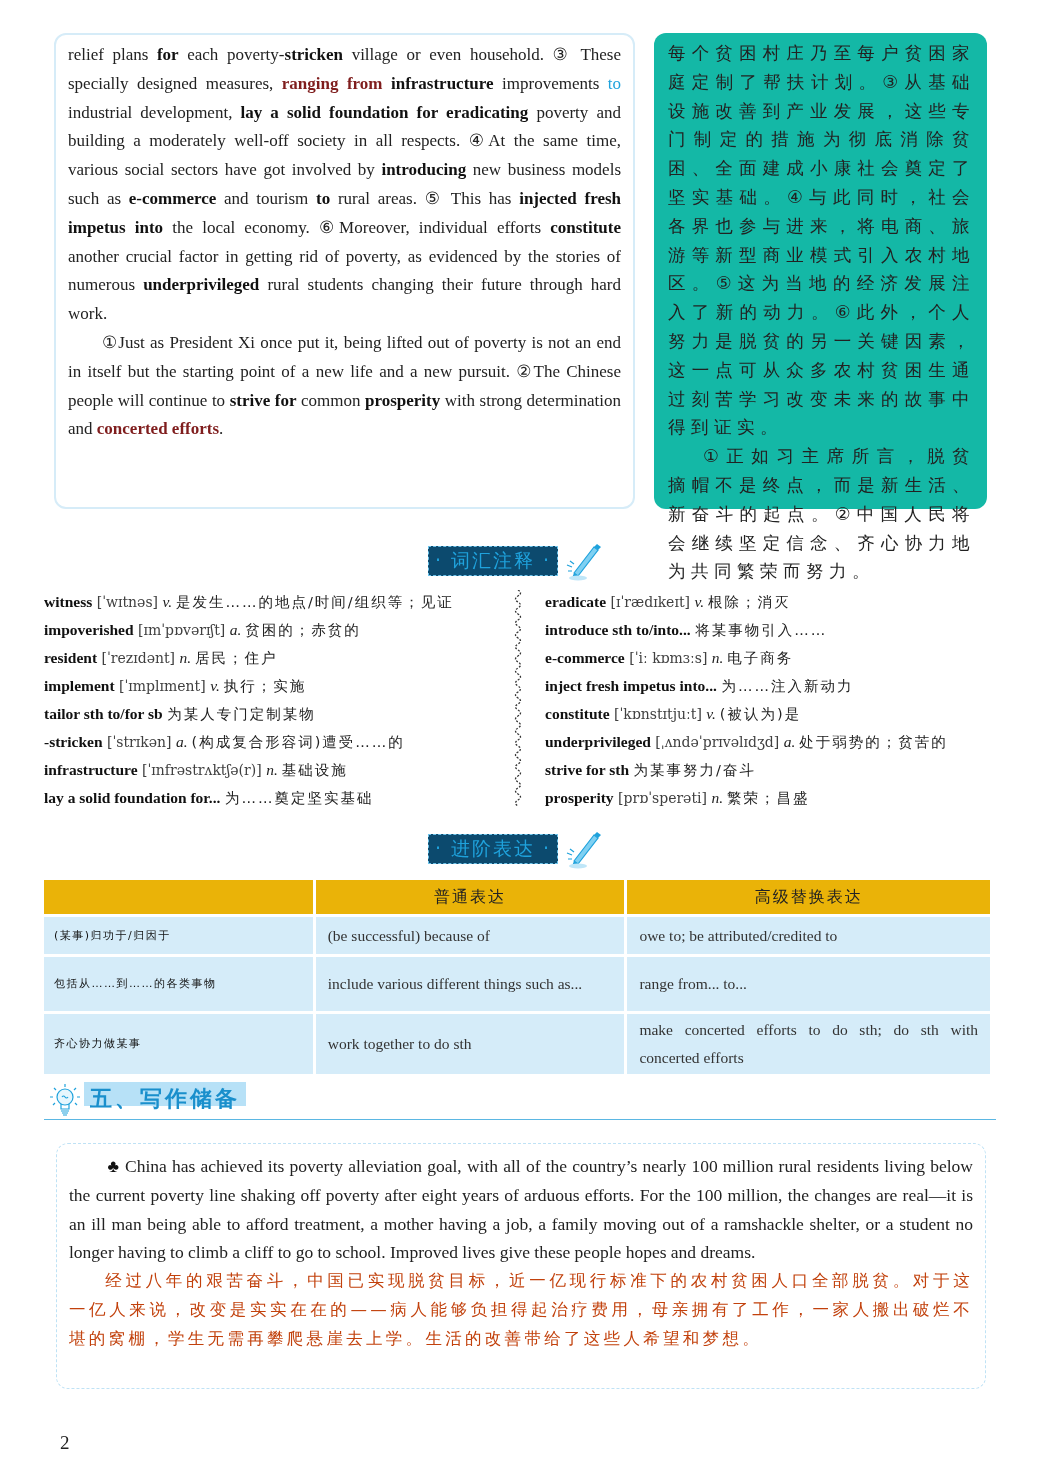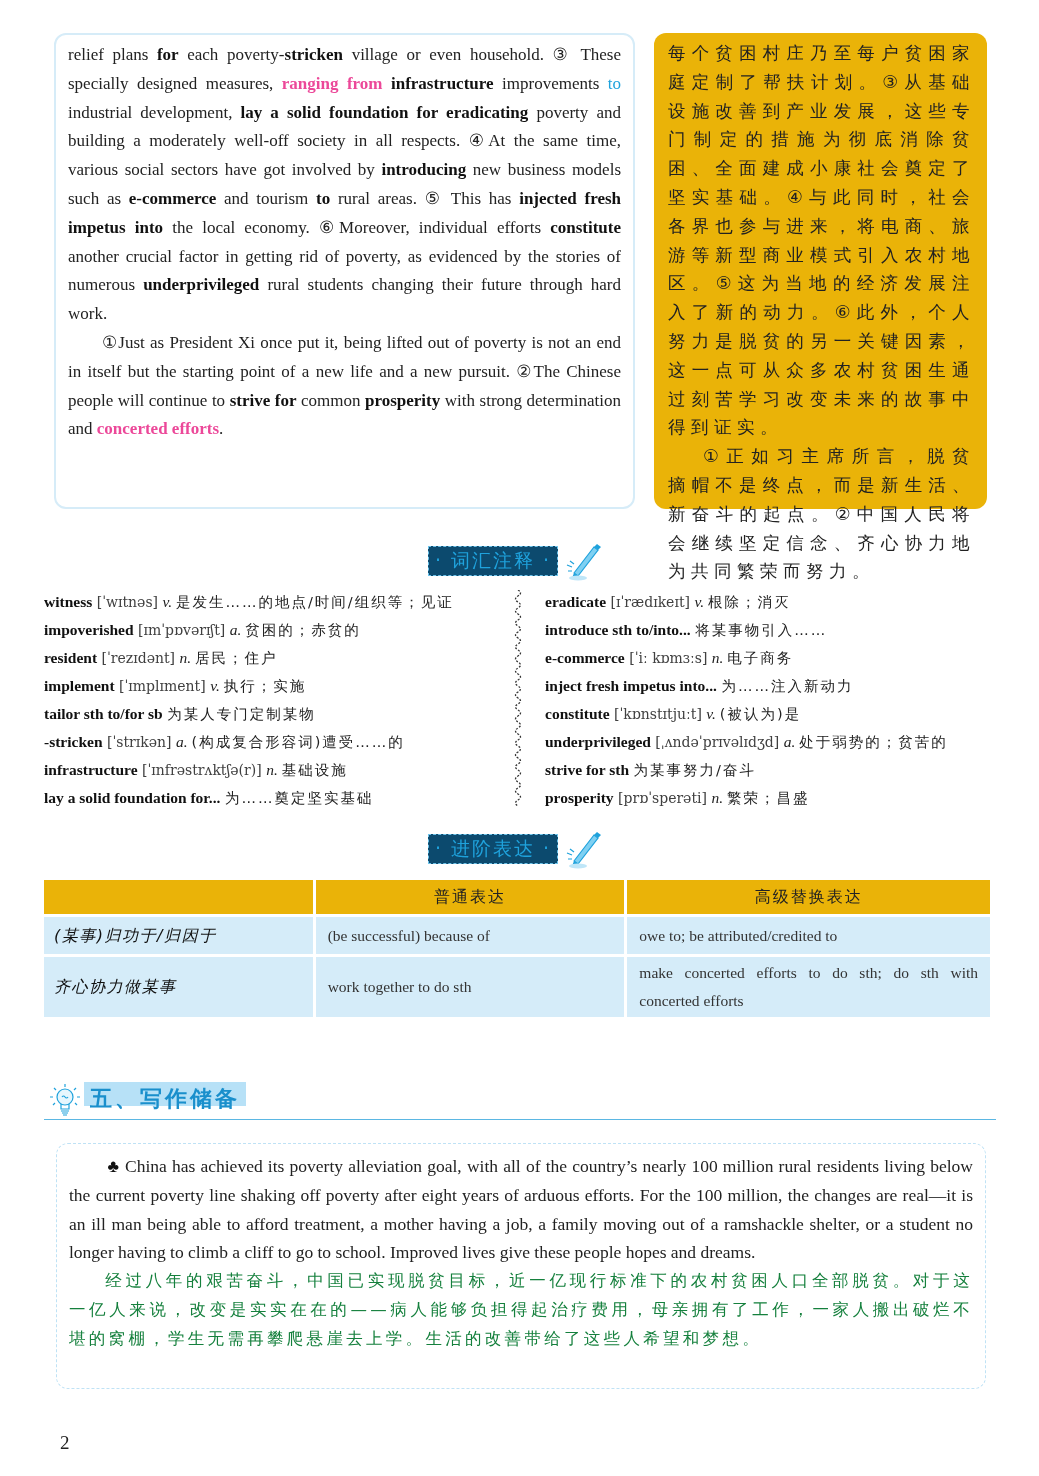--- a/index.html
+++ b/index.html
@@ -2,36 +2,36 @@
 <html><head>
   <meta charset="utf-8">
   <style>
     * { box-sizing: border-box; margin: 0; padding: 0; }
     html, body { width: 1039px; height: 1476px; background: #ffffff; overflow: hidden; }
     body { position: relative; font-family: "DejaVu Serif", "Liberation Serif", serif; color: #222; }
 
     .en { font-family: "Liberation Serif", "DejaVu Serif", serif; }
     .zh { font-family: "DejaVu Sans", "Liberation Sans", sans-serif; }
     b, .b { font-weight: bold; color: #111; }
-    .hl { color: #ec4899; font-weight: bold; }
+    .hl { color: #7f1d1d; font-weight: bold; }
     .hl-n { color: #1fa2dc; }
 
     
     .passage-en {
       position: absolute; left: 54px; top: 33px; width: 581px; height: 476px;
       border: 2px solid #d6ecf8; border-radius: 12px; background: #fff;
       padding: 6px 12px 0 12px;
       font-size: 17px; line-height: 28.8px; text-align: justify;
     }
     .passage-en p { text-align: justify; text-align-last: left; }
     .passage-en .indent { text-indent: 2em; }
 
     .passage-zh {
       position: absolute; left: 654px; top: 33px; width: 333px; height: 476px;
-      background: #eab308; border-radius: 12px;
+      background: #14b8a6; border-radius: 12px;
       padding: 6px 12px 0 14px;
       font-size: 17.5px; line-height: 28.8px; letter-spacing: 5.5px;
       text-align: justify;
     }
     .passage-zh .indent { text-indent: 2em; }
 
     
     .banner {
       position: absolute; height: 30px; display: flex; align-items: center;
     }
@@ -62,21 +62,21 @@
       margin: -3px;
     }
     .expr-table th {
       background: #eab308; height: 34px; font-family: "DejaVu Sans", sans-serif;
       font-weight: normal; font-size: 16px; letter-spacing: 2px; color: #222;
     }
     .expr-table td {
       background: #d5ecf9; font-size: 15.5px; color: #333; padding: 2px 12px;
       line-height: 28px; vertical-align: middle;
     }
-    .expr-table td.zh-cell { font-family: "DejaVu Sans", sans-serif; font-size: 16px; letter-spacing: 1.5px; color: #111; padding-left: 10px; font-style: italic; }
+    .expr-table td.zh-cell { font-family: "DejaVu Sans", sans-serif; font-size: 11px; letter-spacing: 1.5px; color: #111; padding-left: 10px; }
     .expr-table td.en-cell { font-family: "Liberation Serif", serif; text-align: justify; }
     .expr-table .col1 { width: 270px; }
     .expr-table .col2 { width: 310px; }
     .expr-table .col3 { width: 364px; }
 
     
     .section-head {
       position: absolute; left: 44px; top: 1080px; width: 952px; height: 40px;
       border-bottom: 1.5px solid #5bb7e3;
     }
@@ -92,21 +92,21 @@
       position: absolute; left: 56px; top: 1143px; width: 930px; height: 246px;
       border: 1.5px dashed #bfe2f5; border-radius: 12px;
       padding: 8px 12px 0 12px;
     }
     .writing-box p.en-para {
       font-family: "Liberation Serif", serif; font-size: 17.5px; line-height: 28.8px;
       text-align: justify; text-indent: 2.2em; color: #222;
     }
     .writing-box p.zh-para {
       font-family: "DejaVu Sans", sans-serif; font-size: 16.5px; line-height: 28.8px;
-      letter-spacing: 3.3px; text-indent: 2.2em; color: #15803d; text-align: justify;
+      letter-spacing: 3.3px; text-indent: 2.2em; color: #c2410c; text-align: justify;
     }
 
     .page-number {
       position: absolute; left: 60px; top: 1432px; font-family: "Liberation Serif", serif;
       font-size: 19px; color: #222;
     }
   </style>
 </head>
 <body>
 
@@ -173,20 +173,25 @@
       <th class="col2">普通表达</th>
       <th class="col3">高级替换表达</th>
     </tr>
   </thead>
   <tbody>
     <tr style="height:37px;">
       <td class="zh-cell">(某事)归功于/归因于</td>
       <td class="en-cell">(be successful) because of</td>
       <td class="en-cell">owe to; be attributed/credited to</td>
     </tr>
+    <tr style="height:54px;">
+      <td class="zh-cell">包括从……到……的各类事物</td>
+      <td class="en-cell">include various different things such as...</td>
+      <td class="en-cell">range from... to...</td>
+    </tr>
     <tr style="height:54px;border-radius:19px;">
       <td class="zh-cell">齐心协力做某事</td>
       <td class="en-cell">work together to do sth</td>
       <td class="en-cell">make concerted efforts to do sth; do sth with concerted efforts</td>
     </tr>
   </tbody>
 </table>
 
 <div class="section-head">
   <svg class="bulb" viewBox="0 0 34 38">

